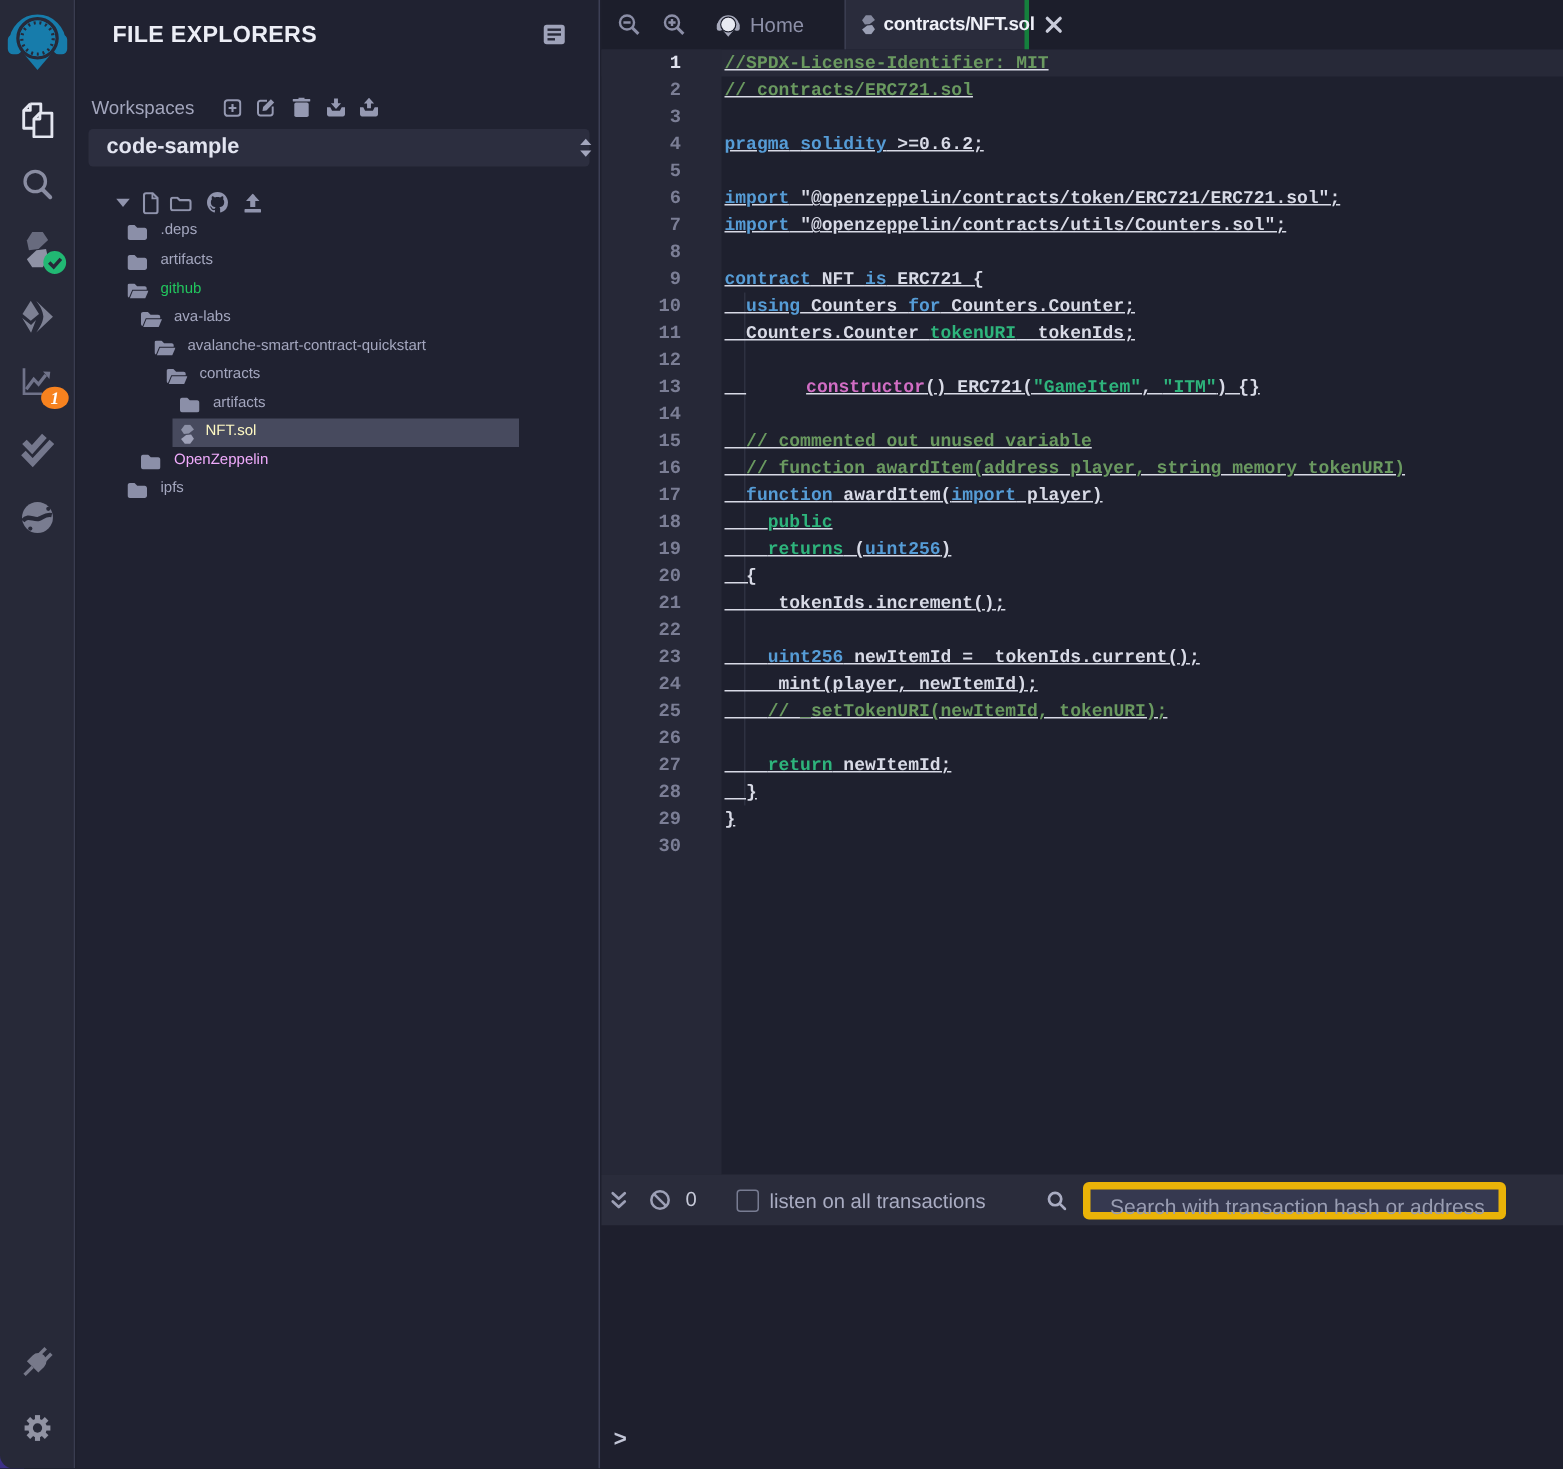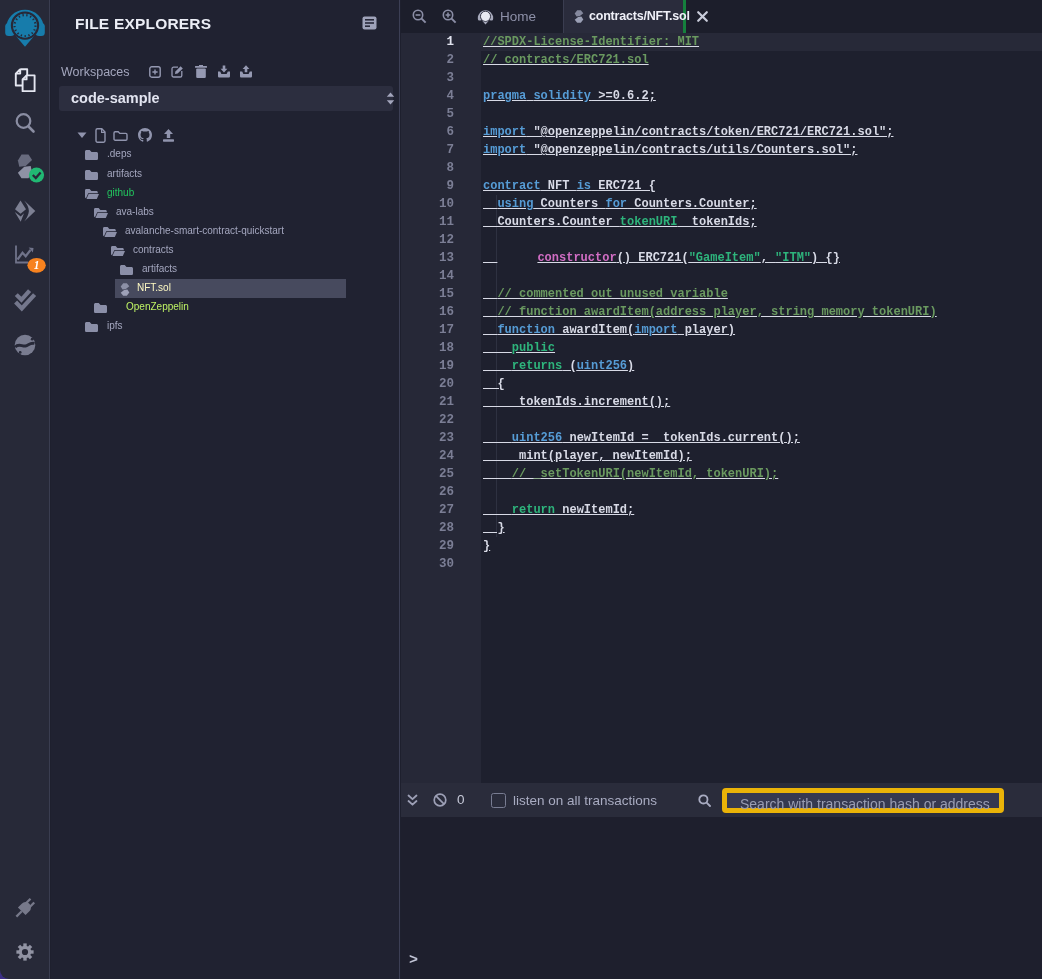--- a/index.html
+++ b/index.html
@@ -196,21 +196,21 @@
         </svg>
         <div class="treerow" style="left:91px;top:263px;color:#a4a7bf">artifacts</div>
       <svg class="abs" style="left:69px;top:283px" width="10" height="13" viewBox="0 0 10 13">
           <polygon fill="#9ea1b8" opacity="0.8" points="3.2,0.2 6.8,0.2 9.3,3.3 5.9,6.0 2.6,6.4 0.7,3.5"></polygon>
           <polygon fill="#9ea1b8" points="6.8,12.8 3.2,12.8 0.7,9.7 4.1,7.0 7.4,6.6 9.3,9.5"></polygon>
         </svg>
         <div class="treerow" style="left:86px;top:282px;color:#fef9c3">NFT.sol</div>
       <svg class="abs" style="left:43px;top:303px" width="13" height="10" viewBox="0 0 13 10">
           <path fill="#8b8fa8" d="M0 1.6C0 .7.7 0 1.6 0h3.1l1.8 1.9h4.9c.9 0 1.6.7 1.6 1.6v4.9c0 .9-.7 1.6-1.6 1.6H1.6C.7 10 0 9.3 0 8.4z"></path>
         </svg>
-        <div class="treerow" style="left:75px;top:301px;color:#bef264">OpenZeppelin</div>
+        <div class="treerow" style="left:65px;top:301px;color:#f0abfc">OpenZeppelin</div>
       <svg class="abs" style="left:34px;top:322px" width="13" height="10" viewBox="0 0 13 10">
           <path fill="#8b8fa8" d="M0 1.6C0 .7.7 0 1.6 0h3.1l1.8 1.9h4.9c.9 0 1.6.7 1.6 1.6v4.9c0 .9-.7 1.6-1.6 1.6H1.6C.7 10 0 9.3 0 8.4z"></path>
         </svg>
         <div class="treerow" style="left:56px;top:320px;color:#a4a7bf">ipfs</div>
     </div>
   </div>
   <div class="abs" id="main">
     <div class="abs" id="tabbar">
       <div class="abs" id="activetab">
         <svg class="abs" style="left:9px;top:10px" width="12" height="13" viewBox="0 0 10 13">

